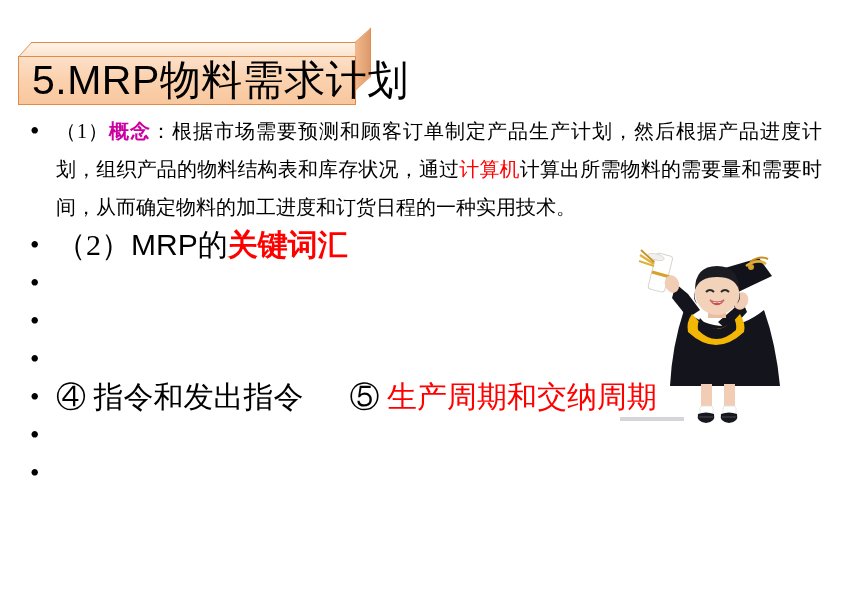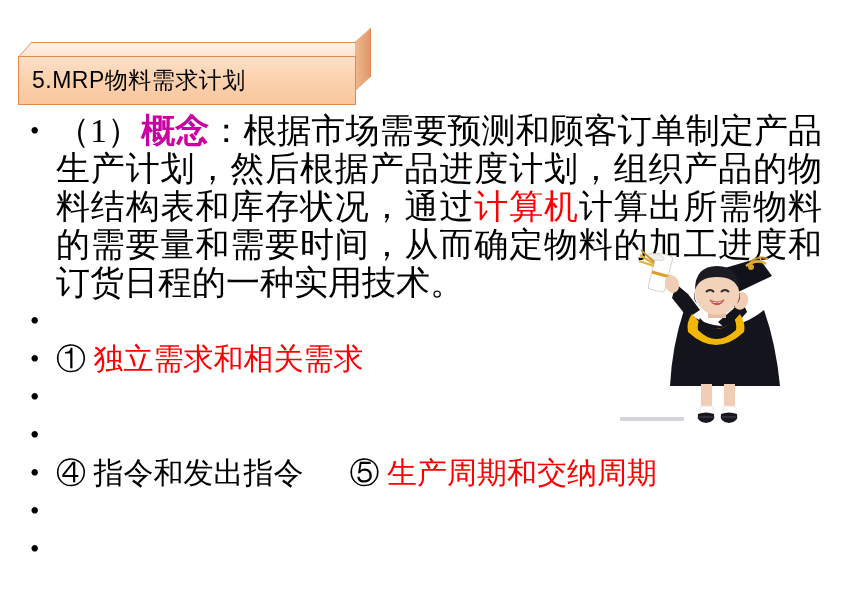--- a/index.html
+++ b/index.html
@@ -60,21 +60,21 @@
     height: 49px;
     background: linear-gradient(to right, #F2B88C 0%, #DC9A6C 100%);
     border: 1.2px solid #E08B4B;
     border-left: none;
     box-sizing: border-box;
     transform: skewY(-42deg);
     transform-origin: top left;
   }
   #title-text {
     font-family: "Liberation Sans", "DejaVu Sans", sans-serif;
-    font-size: 23px;
+    font-size: 41px;
     color: #000000;
     line-height: 1;
     white-space: nowrap;
     letter-spacing: 0.5px;
   }
 
   
   #body {
     position: absolute;
     left: 22px;
@@ -90,21 +90,21 @@
     flex: 0 0 34px;
     font-size: 27px;
     line-height: 38px;
     color: #000000;
     text-align: left;
     padding-left: 8px;
     box-sizing: border-box;
   }
   .para-text {
     flex: 1;
-    font-size: 34px;
+    font-size: 20px;
     line-height: 38px;
     color: #000000;
     text-align: justify;
     text-justify: inter-ideograph;
     letter-spacing: 0px;
   }
   .one-line {
     font-size: 30px;
     line-height: 38px;
     color: #000000;
@@ -150,26 +150,25 @@
 
   <div id="body">
 
     <div class="line-block">
       <span class="bullet">•</span>
       <span class="para-text"><span>（1）</span><span class="magenta">概念</span><span>：</span><span>根据市场需要预测和顾客订单制定产品生产计划，然后根据产品进度计划，组织产品的物料结构表和库存状况，通过</span><span class="red">计算机</span><span>计算出所需物料的需要量和需要时间，从而确定物料的加工进度和订货日程的一种实用技术。</span></span>
     </div>
 
     <div class="line-block">
       <span class="bullet">•</span>
-    </div>
-
-    <div class="line-block">
-      <span class="bullet">•</span>
-      <span class="one-line"><span class="black">①</span>
-        <span class="red">独立需求和相关需求</span></span>
+      <span class="one-line"><span>（2）</span><span class="latin">MRP的</span><span class="red-bold">关键词汇</span></span>
+    </div>
+
+    <div class="line-block">
+      <span class="bullet">•</span>
     </div>
 
     <div class="line-block">
       <span class="bullet">•</span>
     </div>
 
     <div class="line-block">
       <span class="bullet">•</span>
     </div>
 

